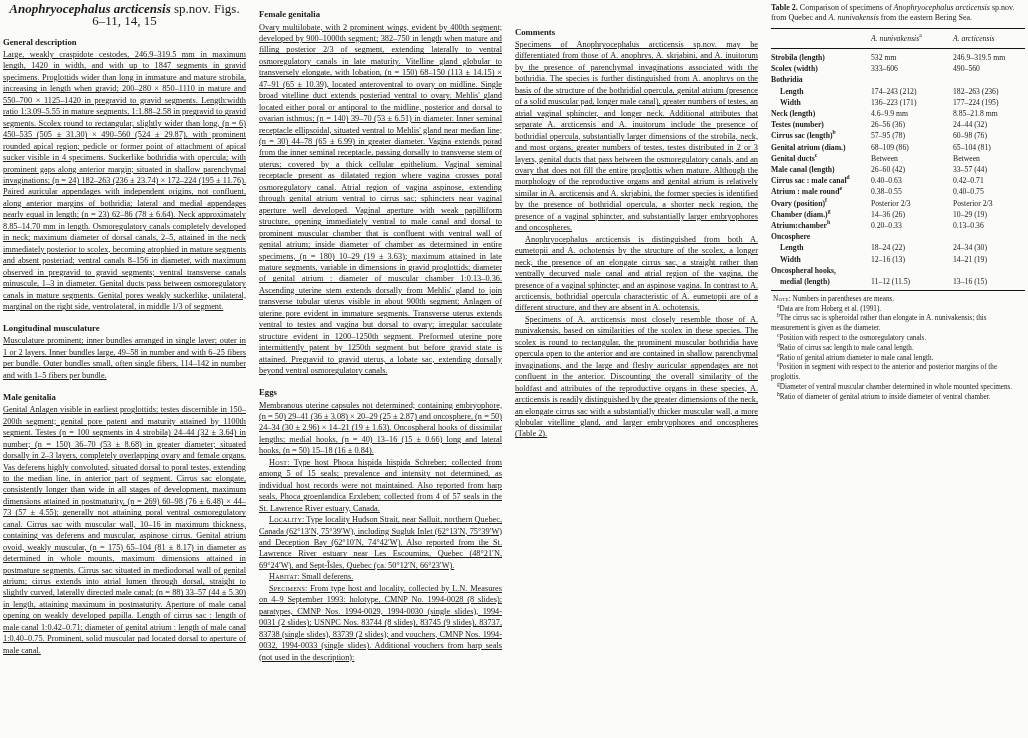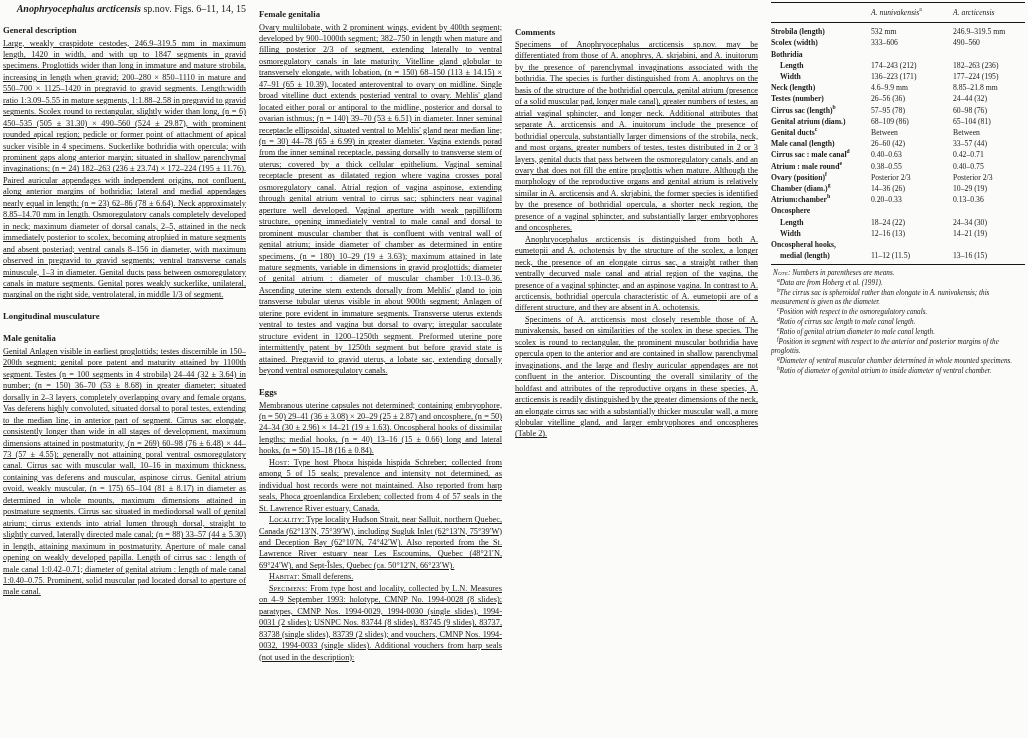--- a/index.html
+++ b/index.html
@@ -12,21 +12,21 @@
   .sheet {
     display: flex; width: 1028px; height: 738px;
     padding: 2px 0 0 3px; gap: 13px; overflow: hidden;
   }
   .col {
     width: 243px; flex: 0 0 auto;
     font-size: 8.3px; line-height: 11.45px;
     text-align: justify; overflow: hidden;
   }
   .col3 { padding-top: 14px; }
-  .titleline { margin: 1px 0 0; font-size: 10px; line-height: 11.5px; text-align: right; }
+  .titleline { margin: 1px 0 0; font-size: 13px; line-height: 11.5px; text-align: center; }
   .bi { font-weight: bold; font-style: italic; }
   h3.sect {
     font-size: 8.7px; line-height: 11.5px; font-weight: bold;
     margin: 10.5px 0 1px; text-align: left;
   }
   p.para { margin: 0; text-decoration: underline; }
   p.ind { text-indent: 10px; }
   .sc { font-variant: small-caps; letter-spacing: 0.2px; }
 
   
@@ -44,33 +44,34 @@
     padding: 4px 0 4px;
   }
   .thead .th { font-style: italic; }
   .tl { width: 100px; flex: 0 0 auto; font-weight: bold; }
   .tv { width: 82px; flex: 0 0 auto; }
   .tv2 { flex: 1; }
   .ind2 { padding-left: 9px; }
   .tbody { padding: 3px 0 3px; border-bottom: 1.6px solid #15150f; }
   .trow { display: flex; }
   .tfoot { padding-top: 3.5px; font-size: 7.2px; line-height: 9.8px; text-align: left; }
-  .fn { margin: 0; text-indent: 6px; font-style: italic; }
+  .fn { margin: 0; text-indent: 6px; }
   .fn.note { text-indent: 2px; }
 </style>
 </head>
 <body>
 
 <div class="sheet">
 
   <div class="col">
     <p class="titleline"><span class="bi">Anophryocephalus arcticensis</span><span> sp.nov. Figs. 6–11, 14, 15</span></p>
     <h3 class="sect">General description</h3>
     <p class="para">Large, weakly craspidote cestodes, 246.9–319.5 mm in maximum length, 1420 in width, and with up to 1847 segments in gravid specimens. Proglottids wider than long in immature and mature strobila, increasing in length when gravid; 200–280 × 850–1110 in mature and 550–700 × 1125–1420 in pregravid to gravid segments. Length:width ratio 1:3.09–5.55 in mature segments, 1:1.88–2.58 in pregravid to gravid segments. Scolex round to rectangular, slightly wider than long, (n = 6) 450–535 (505 ± 31.30) × 490–560 (524 ± 29.87), with prominent rounded apical region; pedicle or former point of attachment of apical sucker visible in 4 specimens. Suckerlike bothridia with opercula; with prominent gaps along anterior margin; situated in shallow parenchymal invaginations; (n = 24) 182–263 (236 ± 23.74) × 172–224 (195 ± 11.76). Paired auricular appendages with independent origins, not confluent, along anterior margins of bothridia; lateral and medial appendages nearly equal in length; (n = 23) 62–86 (78 ± 6.64). Neck approximately 8.85–14.70 mm in length. Osmoregulatory canals completely developed in neck; maximum diameter of dorsal canals, 2–5, attained in the neck immediately posterior to scolex, becoming atrophied in mature segments and absent posteriad; ventral canals 8–156 in diameter, with maximum observed in pregravid to gravid segments; ventral transverse canals minuscule, 1–3 in diameter. Genital ducts pass between osmoregulatory canals in mature segments. Genital pores weakly suckerlike, unilateral, marginal on the right side, ventrolateral, in middle 1/3 of segment.</p>
     <h3 class="sect">Longitudinal musculature</h3>
+    <p class="para">Musculature prominent; inner bundles arranged in single layer; outer in 1 or 2 layers. Inner bundles large, 49–58 in number and with 6–25 fibers per bundle. Outer bundles small, often single fibers, 114–142 in number and with 1–5 fibers per bundle.</p>
     <h3 class="sect">Male genitalia</h3>
     <p class="para">Genital Anlagen visible in earliest proglottids; testes discernible in 150–200th segment; genital pore patent and maturity attained by 1100th segment. Testes (n = 100 segments in 4 strobila) 24–44 (32 ± 3.64) in number; (n = 150) 36–70 (53 ± 8.68) in greater diameter; situated dorsally in 2–3 layers, completely overlapping ovary and female organs. Vas deferens highly convoluted, situated dorsal to poral testes, extending to the median line, in anterior part of segment. Cirrus sac elongate, consistently longer than wide in all stages of development, maximum dimensions attained in postmaturity, (n = 269) 60–98 (76 ± 6.48) × 44–73 (57 ± 4.55); generally not attaining poral ventral osmoregulatory canal. Cirrus sac with muscular wall, 10–16 in maximum thickness, containing vas deferens and muscular, aspinose cirrus. Genital atrium ovoid, weakly muscular, (n = 175) 65–104 (81 ± 8.17) in diameter as determined in whole mounts, maximum dimensions attained in postmature segments. Cirrus sac situated in mediodorsal wall of genital atrium; cirrus extends into atrial lumen through dorsal, straight to slightly curved, laterally directed male canal; (n = 88) 33–57 (44 ± 5.30) in length, attaining maximum in postmaturity. Aperture of male canal opening on weakly developed papilla. Length of cirrus sac : length of male canal 1:0.42–0.71; diameter of genital atrium : length of male canal 1:0.40–0.75. Prominent, solid muscular pad located dorsal to aperture of male canal.</p>
   </div>
 
   <div class="col">
     <h3 class="sect" style="margin-top:7px">Female genitalia</h3>
     <p class="para">Ovary multilobate, with 2 prominent wings, evident by 400th segment; developed by 900–1000th segment; 382–750 in length when mature and filling posterior 2/3 of segment, extending laterally to ventral osmoregulatory canals in late maturity. Vitelline gland globular to transversely elongate, with lobation, (n = 150) 68–150 (113 ± 14.15) × 47–91 (65 ± 10.39), located anteroventral to ovary on midline. Single broad vitelline duct extends posteriad ventral to ovary. Mehlis' gland located either poral or antiporal to the midline, posterior and dorsal to ovarian isthmus; (n = 140) 39–70 (53 ± 6.51) in diameter. Inner seminal receptacle ellipsoidal, situated ventral to Mehlis' gland near median line; (n = 30) 44–78 (65 ± 6.99) in greater diameter. Vagina extends porad from the inner seminal receptacle, passing dorsally to transverse stem of uterus; covered by a thick cellular epithelium. Vaginal seminal receptacle present as dilatated region where vagina crosses poral osmoregulatory canal. Atrial region of vagina aspinose, extending through genital atrium ventral to cirrus sac; sphincters near vaginal aperture well developed. Vaginal aperture with weak papilliform structure, opening immediately ventral to male canal and dorsal to prominent muscular chamber that is confluent with ventral wall of genital atrium; inside diameter of chamber as determined in entire specimens, (n = 180) 10–29 (19 ± 3.63); maximum attained in late mature segments, variable in dimensions in gravid proglottids; diameter of genital atrium : diameter of muscular chamber 1:0.13–0.36. Ascending uterine stem extends dorsally from Mehlis' gland to join transverse tubular uterus visible in about 900th segment; Anlagen of uterine pore evident in immature segments. Transverse uterus extends ventral to testes and vagina but dorsal to ovary; irregular sacculate structure evident in 1200–1250th segment. Preformed uterine pore intermittently patent by 1250th segment but before gravid state is attained. Pregravid to gravid uterus, a lobate sac, extending dorsally beyond ventral osmoregulatory canals.</p>
     <h3 class="sect">Eggs</h3>
     <p class="para">Membranous uterine capsules not determined; containing embryophore, (n = 50) 29–41 (36 ± 3.08) × 20–29 (25 ± 2.87) and oncosphere, (n = 50) 24–34 (30 ± 2.96) × 14–21 (19 ± 1.63). Oncospheral hooks of dissimilar lengths; medial hooks, (n = 40) 13–16 (15 ± 0.66) long and lateral hooks, (n = 50) 15–18 (16 ± 0.84).</p>
     <p class="para ind"><span class="sc">Host</span><span>: Type host Phoca hispida hispida Schreber; collected from among 5 of 15 seals; prevalence and intensity not determined, as individual host records were not maintained. Also reported from harp seals, Phoca groenlandica Erxleben; collected from 4 of 57 seals in the St. Lawrence River estuary, Canada.</span></p>
@@ -80,20 +81,21 @@
   </div>
 
   <div class="col col3">
     <h3 class="sect">Comments</h3>
     <p class="para">Specimens of Anophryocephalus arcticensis sp.nov. may be differentiated from those of A. anophrys, A. skrjabini, and A. inuitorum by the presence of parenchymal invaginations associated with the bothridia. The species is further distinguished from A. anophrys on the basis of the structure of the bothridial opercula, genital atrium (presence of a solid muscular pad, longer male canal), greater numbers of testes, an atrial vaginal sphincter, and longer neck. Additional attributes that separate A. arcticensis and A. inuitorum include the presence of bothridial opercula, substantially larger dimensions of the strobila, neck, and most organs, greater numbers of testes, testes distributed in 2 or 3 layers, genital ducts that pass between the osmoregulatory canals, and an ovary that does not fill the entire proglottis when mature. Although the morphology of the reproductive organs and genital atrium is relatively similar in A. arcticensis and A. skrjabini, the former species is identified by the presence of bothridial opercula, a shorter neck region, the presence of a vaginal sphincter, and substantially larger embryophores and oncospheres.</p>
     <p class="para ind">Anophryocephalus arcticensis is distinguished from both A. eumetopii and A. ochotensis by the structure of the scolex, a longer neck, the presence of an elongate cirrus sac, a straight rather than ventrally decurved male canal and atrial region of the vagina, the presence of a vaginal sphincter, and an aspinose vagina. In contrast to A. arcticensis, bothridial opercula characteristic of A. eumetopii are of a different structure, and they are absent in A. ochotensis.</p>
     <p class="para ind">Specimens of A. arcticensis most closely resemble those of A. nunivakensis, based on similarities of the scolex in these species. The scolex is round to rectangular, the prominent muscular bothridia have opercula open to the anterior and are contained in shallow parenchymal invaginations, and the large and fleshy auricular appendages are not confluent in the anterior. Discounting the overall similarity of the holdfast and attributes of the reproductive organs in these species, A. arcticensis is readily distinguished by the greater dimensions of the neck, an elongate cirrus sac with a substantially thicker muscular wall, a more globular vitelline gland, and larger embryophores and oncospheres (Table 2).</p>
   </div>
 
   <div class="tablecol">
+    <p class="tcaption"><b>Table 2.</b><span> Comparison of specimens of </span><i>Anophryocephalus arcticensis</i><span> sp.nov. from Quebec and </span><i>A. nunivakensis</i><span> from the eastern Bering Sea.</span></p>
 
     <div class="thead">
       <span class="tl"></span>
       <span class="tv"><span class="th">A. nunivakensis</span><sup>a</sup></span>
       <span class="tv tv2"><span class="th">A. arcticensis</span></span>
     </div>
 
     <div class="tbody">
       <div class="trow">
           <span class="tl"><span>Strobila (length)</span><sup></sup></span>

